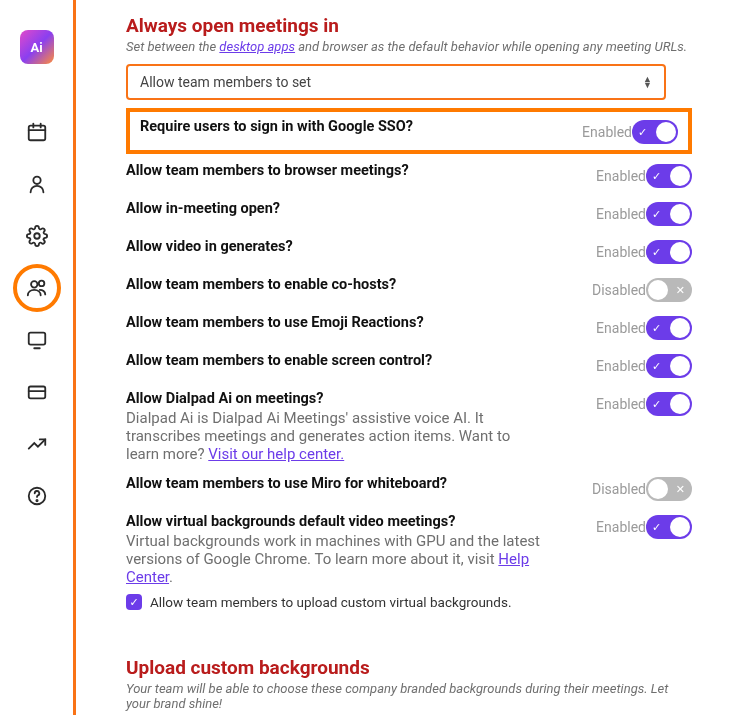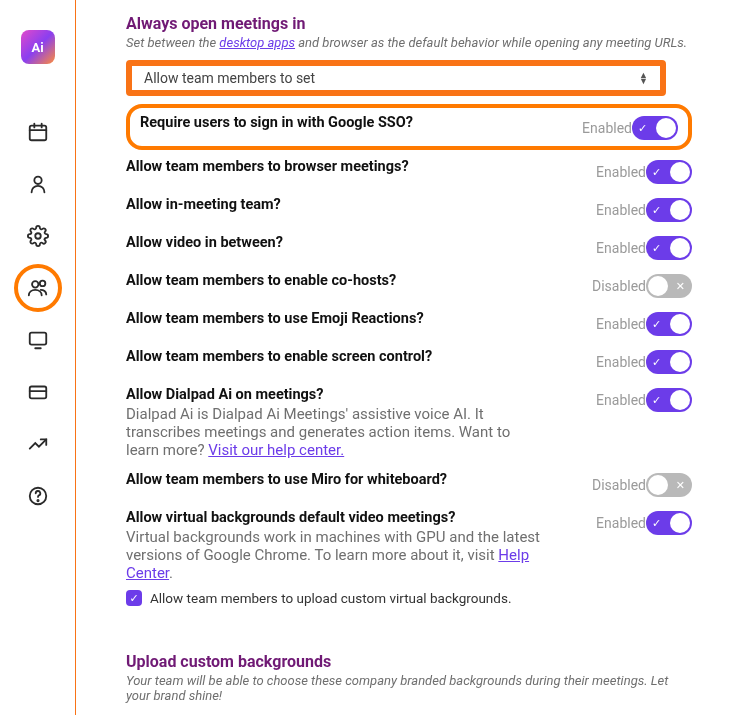--- a/index.html
+++ b/index.html
@@ -11,21 +11,21 @@
     width: 732px;
     height: 715px;
     overflow: hidden;
     position: relative;
   }
   .sidebar {
     position: absolute;
     left: 0; top: 0;
     width: 76px;
     height: 100%;
-    border-right: 1px solid #f97316;
+    border-right: 3px solid #f97316;
     display: flex;
     flex-direction: column;
     align-items: center;
     padding-top: 30px;
   }
   .main {
     position: absolute;
     left: 76px; top: 0;
     right: 0;
     height: 100%;
@@ -46,27 +46,27 @@
     color:#2a2a2a;
     margin-bottom: 4px;
     border-radius: 50%;
     cursor:pointer;
   }
   .nav-icon.active {
     border: 4px solid #ff7a00;
     color:#2a2a2a;
   }
   .nav-icon svg { stroke:#2a2a2a; }
-  h4.section-title { font-size:16px; font-weight:700; color:#701a75; margin-bottom:2px;}
+  h4.section-title { font-size:19px; font-weight:700; color:#b91c1c; margin-bottom:2px;}
   .section-sub { font-size:13px; color:#6f6f6f; margin-bottom:10px;font-style:italic; }
   .link { color:#6c3ce9; text-decoration: underline; }
   .select-box {
     width: 540px;
     height: 36px;
-    border:6px solid #f97316;
+    border:2px solid #f97316;
     border-radius:4px;
     padding: 0 12px;
     display:flex;align-items:center;justify-content:space-between;
     color:#444;font-size:14px;
     margin-bottom: 8px;
   }
   .chevrons { display:flex;flex-direction:column;line-height:6px;font-size:9px;color:#555;}
   .setting-row {
     display:flex;align-items:flex-start;justify-content:space-between;
     padding: 6px 0 6px 0;
@@ -87,21 +87,21 @@
   .toggle.on .knob { right:2px; }
   .toggle.off .knob { left:2px; }
   .toggle .mark {
     position:absolute;top:0;height:24px;display:flex;align-items:center;justify-content:center;
     color:#fff;font-size:11px;
   }
   .toggle.on .mark { left:6px; }
   .toggle.off .mark { right:7px; }
   .highlight-box {
     border:4px solid #ff7a00;
-    border-radius:16px;
+    border-radius:0;
     padding: 6px 10px 6px 10px;
     margin-bottom:2px;
   }
   .checkbox-row { display:flex;align-items:center;gap:8px;margin-top:8px;font-size:13.5px;color:#333;}
   .checkbox {
     width:16px;height:16px;border-radius:4px;background:#6c3ce9;display:flex;align-items:center;justify-content:center;color:#fff;font-size:11px;
   }
   .upload-section { margin-top:40px;}
   .choose-btn {
     margin-top:12px;
@@ -206,33 +206,33 @@
         <div class="setting-right">
           <span class="status-text">Enabled</span>
           <div class="toggle on">
             <span class="mark">✓</span>
             <span class="knob"></span>
           </div>
         </div>
       </div>
       <div class="setting-row">
         <div class="setting-left">
-          <div class="setting-title">Allow in-meeting team?</div>
-        </div>
-        <div class="setting-right">
-          <span class="status-text">Enabled</span>
-          <div class="toggle on">
-            <span class="mark">✓</span>
-            <span class="knob"></span>
-          </div>
-        </div>
-      </div>
-      <div class="setting-row">
-        <div class="setting-left">
-          <div class="setting-title">Allow video in between?</div>
+          <div class="setting-title">Allow in-meeting open?</div>
+        </div>
+        <div class="setting-right">
+          <span class="status-text">Enabled</span>
+          <div class="toggle on">
+            <span class="mark">✓</span>
+            <span class="knob"></span>
+          </div>
+        </div>
+      </div>
+      <div class="setting-row">
+        <div class="setting-left">
+          <div class="setting-title">Allow video in generates?</div>
         </div>
         <div class="setting-right">
           <span class="status-text">Enabled</span>
           <div class="toggle on">
             <span class="mark">✓</span>
             <span class="knob"></span>
           </div>
         </div>
       </div>
       <div class="setting-row">

